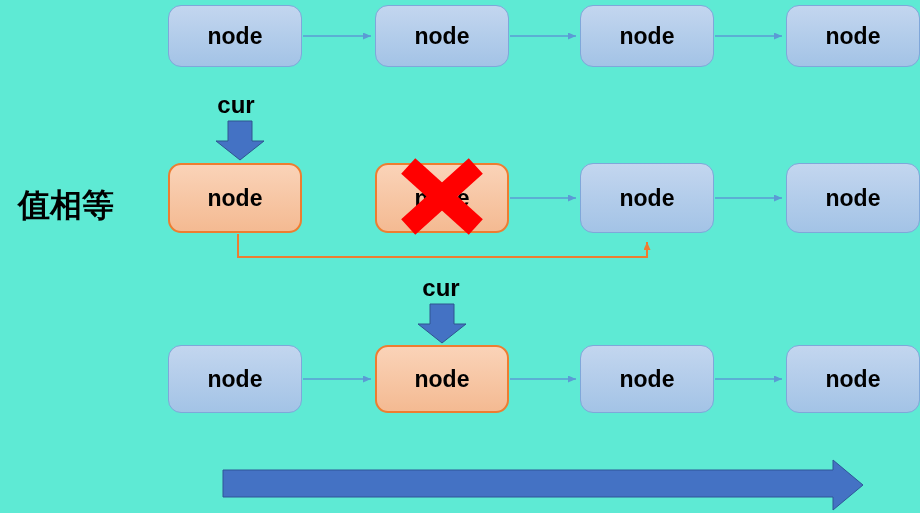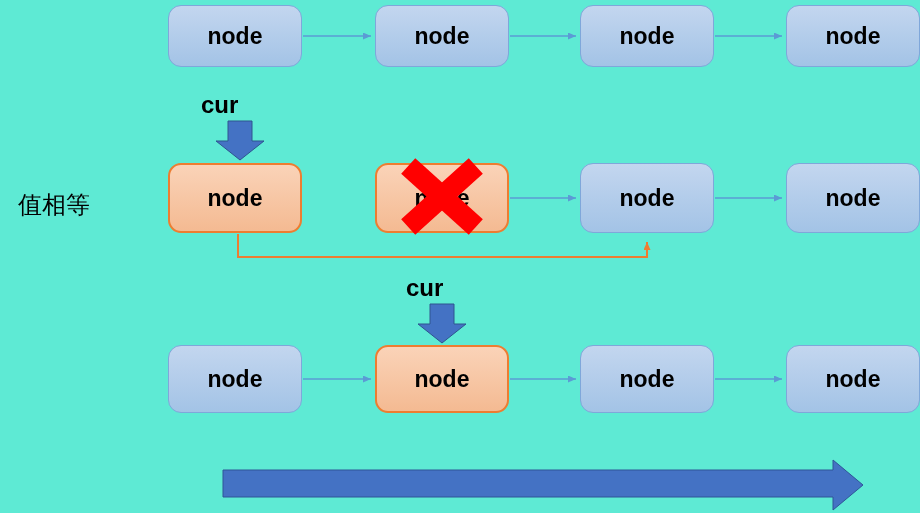--- a/index.html
+++ b/index.html
@@ -12,27 +12,27 @@
     border-radius:13px; display:flex; align-items:center; justify-content:center;
     font-weight:bold; font-size:23px; color:#000;
   }
   .node.blue   { background:linear-gradient(180deg,#c3d6ef 0%, #a3c3e6 100%); border:1.6px solid #7fa7da; }
   .node.orange { background:linear-gradient(180deg,#fad3b8 0%, #f4ba92 100%); border:2px solid #ed7d31; }
   .row1 { top:5px;   height:62px; }
   .row2 { top:163px; height:70px; }
   .row3 { top:345px; height:68px; }
   .c1 { left:168px; } .c2 { left:375px; } .c3 { left:580px; } .c4 { left:786px; }
   .row-label {
-    position:absolute; left:18px; font-weight:normal; font-size:24px;
+    position:absolute; left:18px; font-weight:bold; font-size:32px;
     color:#000; line-height:38px; white-space:nowrap;
   }
   .row-label.r2 { top:186px; }
   .row-label.r3 { top:366px; }
   .cur-label {
-    position:absolute; width:70px; text-align:left; font-weight:bold;
+    position:absolute; width:70px; text-align:center; font-weight:bold;
     font-size:24px; color:#000; line-height:26px;
   }
   .cur-label.a1 { left:201px; top:92px; }
   .cur-label.a2 { left:406px; top:275px; }
   .overlay { position:absolute; left:0; top:0; pointer-events:none; }
 </style>
 </head>
 <body>
 
 <div class="stage">

